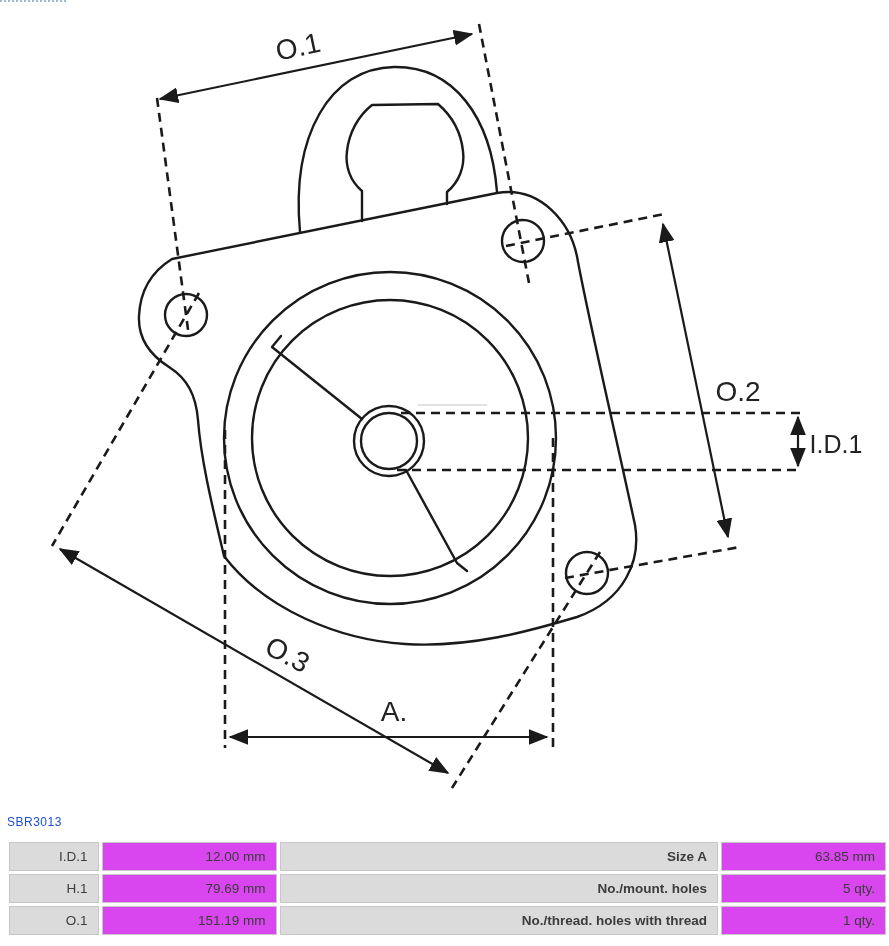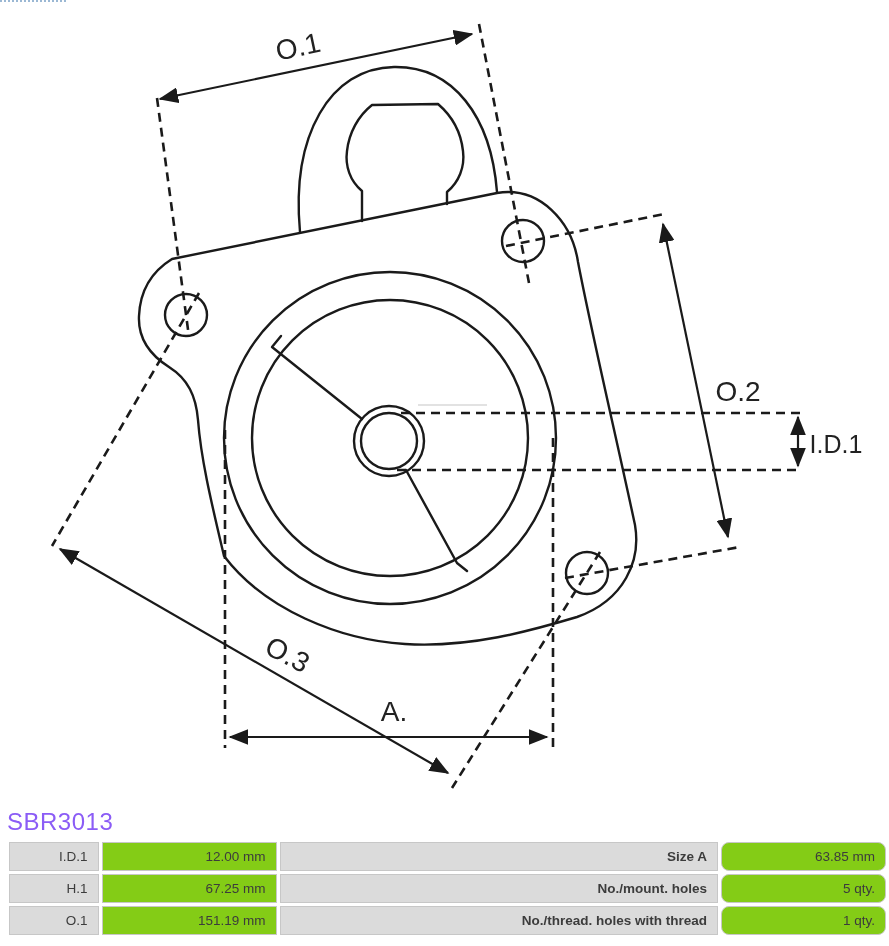--- a/index.html
+++ b/index.html
@@ -10,39 +10,39 @@
   }
   .artifact-dotted{
     position:absolute;top:0;left:0;width:66px;height:3px;
     border-top:2px dotted #9bb8d4;
   }
   .drawing-area{
     position:relative;width:889px;height:808px;
   }
   .drawing-area svg{position:absolute;left:0;top:0;}
   .part-number{
-    font-size:24px;font-weight:400;letter-spacing:.5px;
-    color:#8b5cf6;margin:2px 0 5px 7px;line-height:24px;
+    font-size:12px;font-weight:400;letter-spacing:.5px;
+    color:#1d4ed8;margin:2px 0 5px 7px;line-height:24px;
   }
   table.specs{
     border-collapse:separate;border-spacing:3px;
     margin-left:6px;table-layout:fixed;
   }
   table.specs td{
     border:1px solid #c7c7c7;
     font-size:13.5px;color:#3c3c3c;
     text-align:right;padding:6px 10px 6px 4px;
     white-space:nowrap;overflow:hidden;
   }
   td.label-cell{background:#dbdbdb;}
-  td.value-cell{background:#84cc16;}
+  td.value-cell{background:#d946ef;}
   .c1{width:74px;}
   .c2{width:160px;}
   .c3{width:425px;font-weight:bold;}
-  .c4{width:150px;border-radius:8px;}
+  .c4{width:150px;}
 </style>
 </head>
 <body>
 
 <div class="artifact-dotted"></div>
 
 <div class="drawing-area">
   <svg width="889" height="808" viewBox="0 0 889 808">
     <defs>
       <marker id="arr" viewBox="0 0 10 8" refX="9.2" refY="4" markerWidth="9" markerHeight="7.2" orient="auto-start-reverse">
@@ -129,21 +129,21 @@
 <table class="specs">
   <tbody>
     <tr>
       <td class="label-cell c1">I.D.1</td>
       <td class="value-cell c2">12.00 mm</td>
       <td class="label-cell c3">Size A</td>
       <td class="value-cell c4">63.85 mm</td>
     </tr>
     <tr>
       <td class="label-cell c1">H.1</td>
-      <td class="value-cell c2">67.25 mm</td>
+      <td class="value-cell c2">79.69 mm</td>
       <td class="label-cell c3">No./mount. holes</td>
       <td class="value-cell c4">5 qty.</td>
     </tr>
     <tr>
       <td class="label-cell c1">O.1</td>
       <td class="value-cell c2">151.19 mm</td>
       <td class="label-cell c3">No./thread. holes with thread</td>
       <td class="value-cell c4">1 qty.</td>
     </tr>
   </tbody>

